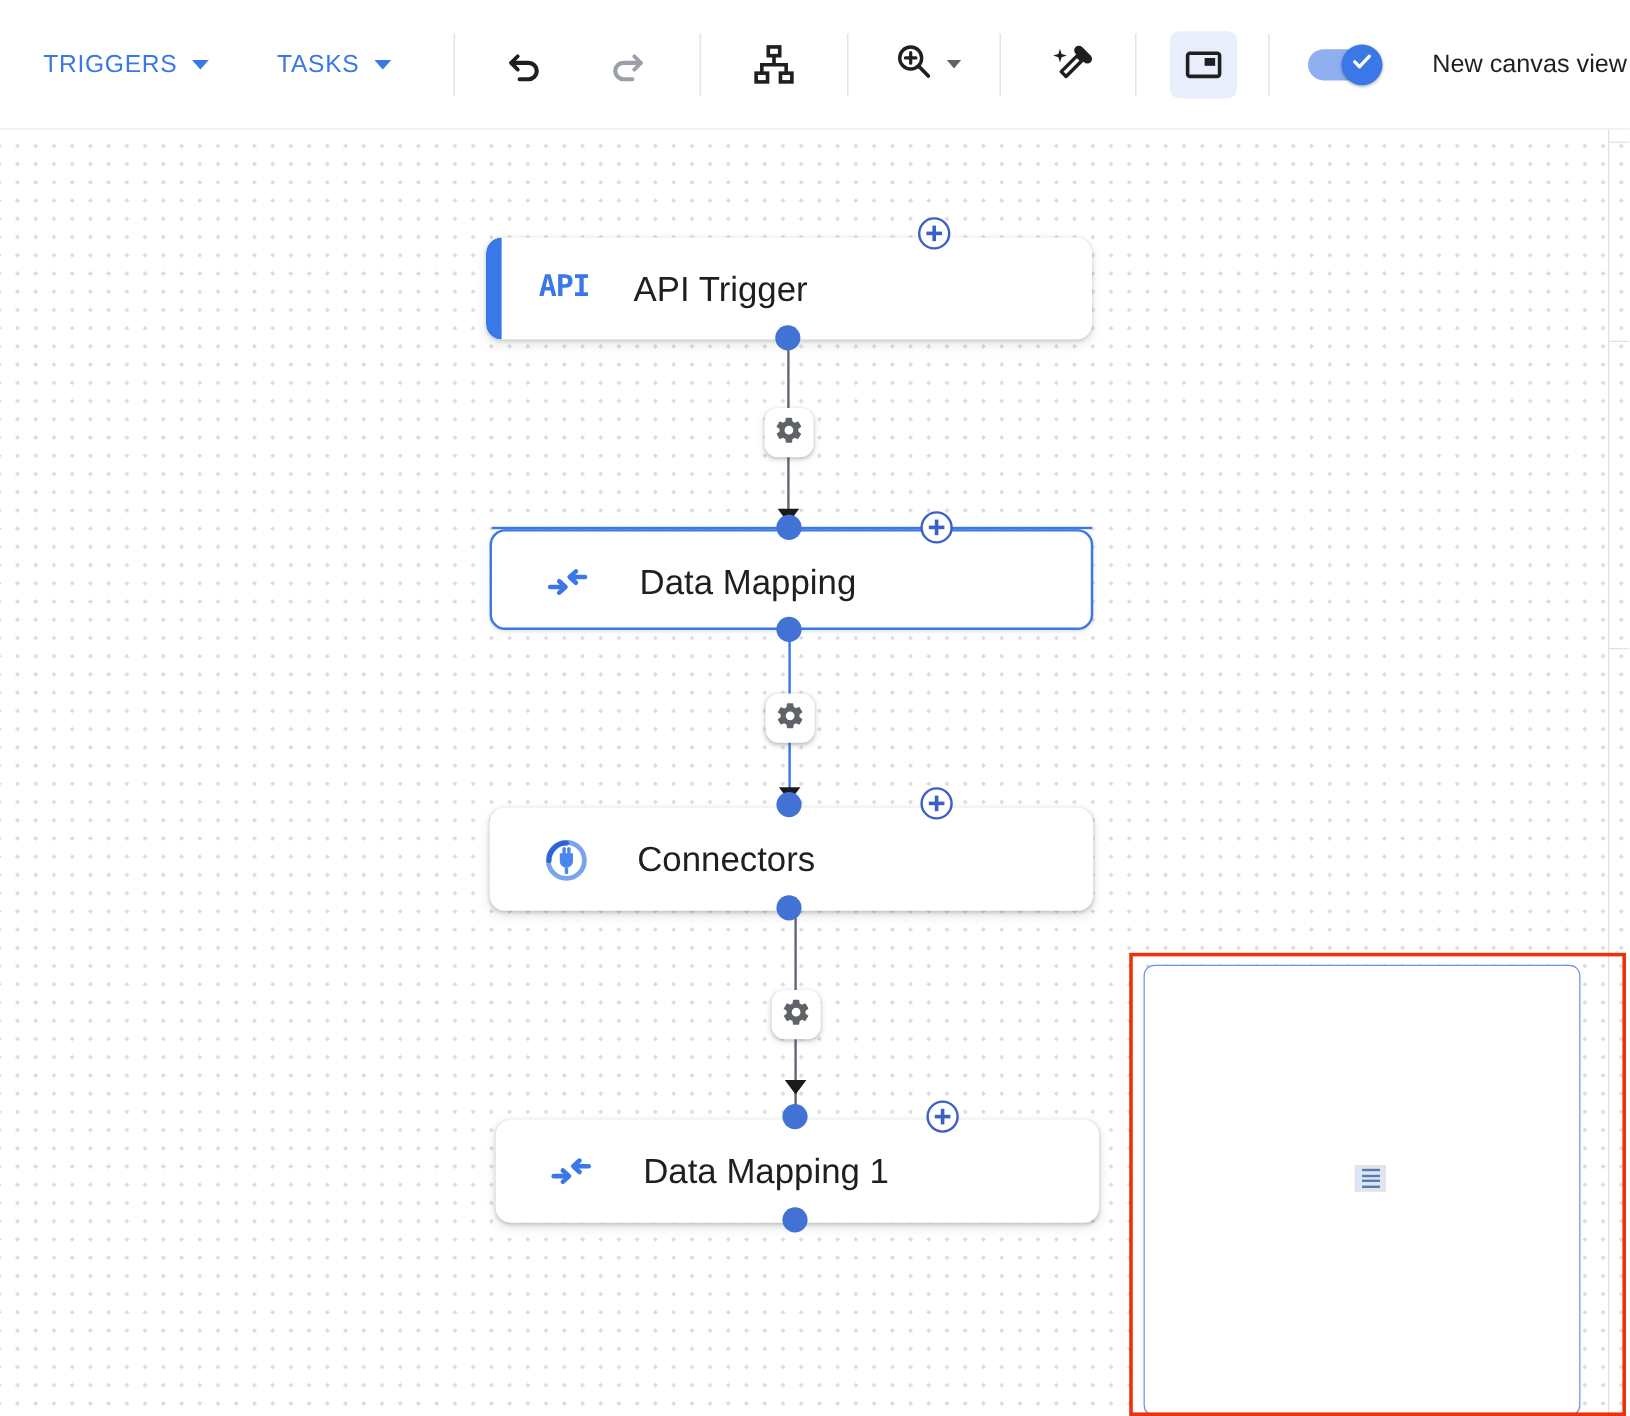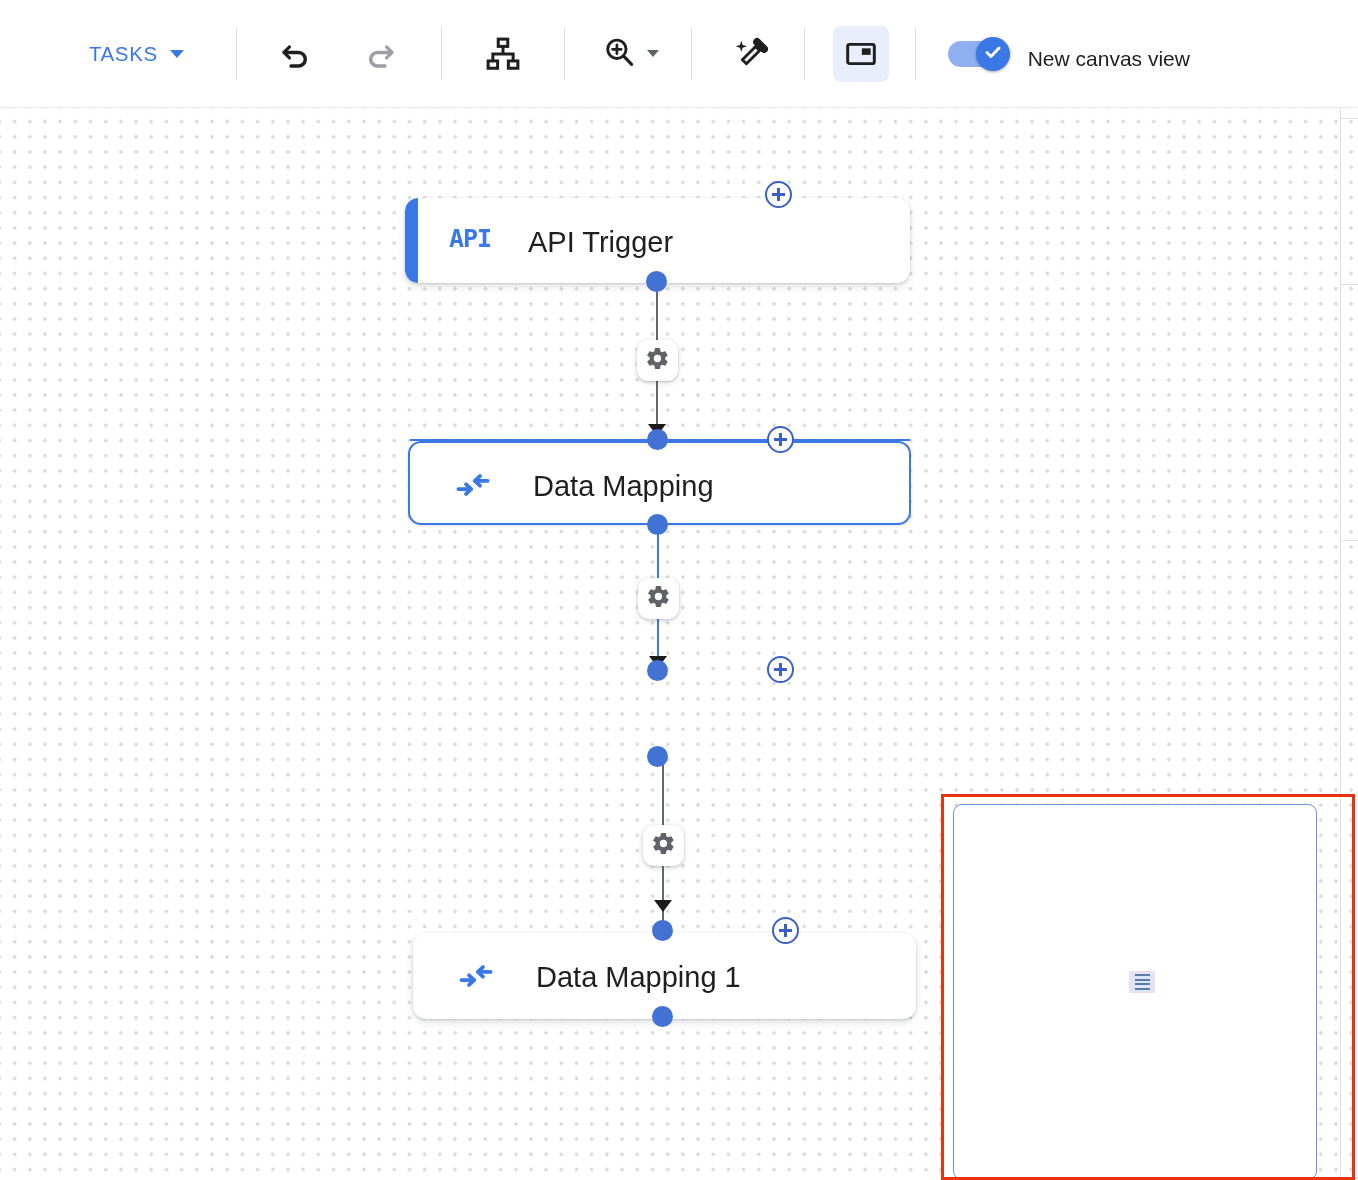--- a/index.html
+++ b/index.html
@@ -68,21 +68,21 @@
     margin-left: 10px;
     width: 0; height: 0;
     border-left: 6px solid transparent;
     border-right: 6px solid transparent;
     border-top: 7px solid #5f6368;
   }
   #zoom-control { display: flex; align-items: center; cursor: pointer; padding: 6px 4px; }
 
   #toggle-wrap {
     margin-left: 32px;
-    display: flex; align-items: flex-end;
+    display: flex; align-items: center; gap: 24px;
   }
   #canvas-toggle {
     position: relative;
     width: 62px; height: 34px;
     cursor: pointer;
   }
   #canvas-toggle .track {
     position: absolute; left: 0; top: 4px;
     width: 62px; height: 26px;
     border-radius: 13px;
@@ -254,20 +254,24 @@
     display: block;
     width: 15px; height: 2.4px;
     background: #5c7aa6;
   }
 </style>
 </head>
 <body>
 
 <div id="toolbar">
 
+  <div class="tb-menu" id="menu-triggers">
+    <span>TRIGGERS</span>
+    <span class="caret"></span>
+  </div>
 
   <div class="tb-menu" id="menu-tasks">
     <span>TASKS</span>
     <span class="caret"></span>
   </div>
 
   <div style="margin-left:50px" class="tb-sep"></div>
 
   <div id="tb-group-undo">
     <div class="tb-btn">
@@ -409,20 +413,33 @@
   <div class="edge-line blue" style="left:657px; top:420px; height:152px;"></div>
   <div class="arrow" style="left:649px; top:548px;"></div>
   <div class="gear-chip" style="left:638px; top:470px;">
     <span>
       <svg width="25" height="25" viewBox="0 0 24 24">
         <path fill="#5f6368" d="M19.4 13c.04-.32.06-.65.06-1s-.02-.68-.07-1l2.11-1.63a.5.5 0 0 0 .12-.64l-2-3.46a.5.5 0 0 0-.6-.22l-2.49 1a7.3 7.3 0 0 0-1.73-1l-.38-2.65A.49.49 0 0 0 13.93 2h-4a.49.49 0 0 0-.49.42l-.38 2.65c-.63.26-1.2.6-1.73 1l-2.49-1a.5.5 0 0 0-.6.22l-2 3.46c-.13.22-.7.49.12.64L4.48 11c-.05.32-.09.66-.09 1s.02.68.07 1l-2.11 1.63a.5.5 0 0 0-.12.64l2 3.46c.12.22.37.3.6.22l2.49-1c.52.4 1.09.74 1.73 1l.38 2.65c.03.24.24.42.49.42h4c.25 0 .46-.18.49-.42l.38-2.65c.63-.26 1.2-.6 1.73-1l2.49 1c.23.09.48 0 .6-.22l2-3.46a.5.5 0 0 0-.12-.64L19.4 13zm-7.47 2.5a3.5 3.5 0 1 1 0-7 3.5 3.5 0 0 1 0 7z"></path>
       </svg>
     </span>
   </div>
 
+  <div class="node" id="node-connectors" style="left:408px; top:565px; width:503px; height:86px;">
+    <div class="node-icon" style="left:44px; top:24px;">
+      <svg width="40" height="40" viewBox="0 0 24 24">
+        <circle cx="12" cy="12" r="9" fill="none" stroke="#7ba4ef" stroke-width="2.4"></circle>
+        <path d="M3.3 12 A8.7 8.7 0 0 1 12 3.3" fill="none" stroke="#2f63d8" stroke-width="2.6" stroke-linecap="round"></path>
+        <path d="M8.7 8.4 V12.4 a3.3 3.3 0 0 0 6.6 0 V8.4" fill="#4a86f0"></path>
+        <rect x="10.0" y="5.4" width="1.7" height="3.6" rx=".7" fill="#4a86f0"></rect>
+        <rect x="12.4" y="5.4" width="1.7" height="3.6" rx=".7" fill="#4a86f0"></rect>
+        <rect x="11.2" y="15.3" width="1.7" height="3.6" rx=".8" fill="#4a86f0"></rect>
+      </svg>
+    </div>
+    <div class="node-label" style="left:123px; top:28px;">Connectors</div>
+  </div>
   <div class="port" style="left:647px; top:552px;"></div>
   <div class="port" style="left:647px; top:638px;"></div>
   <div class="plus-btn" style="left:767px; top:548px;"></div>
 
   <div class="edge-line" style="left:662px; top:652px; height:162px;"></div>
   <div class="arrow" style="left:654px; top:792px;"></div>
   <div class="gear-chip" style="left:643px; top:717px;">
     <span>
       <svg width="25" height="25" viewBox="0 0 24 24">
         <path fill="#5f6368" d="M19.4 13c.04-.32.06-.65.06-1s-.02-.68-.07-1l2.11-1.63a.5.5 0 0 0 .12-.64l-2-3.46a.5.5 0 0 0-.6-.22l-2.49 1a7.3 7.3 0 0 0-1.73-1l-.38-2.65A.49.49 0 0 0 13.93 2h-4a.49.49 0 0 0-.49.42l-.38 2.65c-.63.26-1.2.6-1.73 1l-2.49-1a.5.5 0 0 0-.6.22l-2 3.46c-.13.22-.7.49.12.64L4.48 11c-.05.32-.09.66-.09 1s.02.68.07 1l-2.11 1.63a.5.5 0 0 0-.12.64l2 3.46c.12.22.37.3.6.22l2.49-1c.52.4 1.09.74 1.73 1l.38 2.65c.03.24.24.42.49.42h4c.25 0 .46-.18.49-.42l.38-2.65c.63-.26 1.2-.6 1.73-1l2.49 1c.23.09.48 0 .6-.22l2-3.46a.5.5 0 0 0-.12-.64L19.4 13zm-7.47 2.5a3.5 3.5 0 1 1 0-7 3.5 3.5 0 0 1 0 7z"></path>

